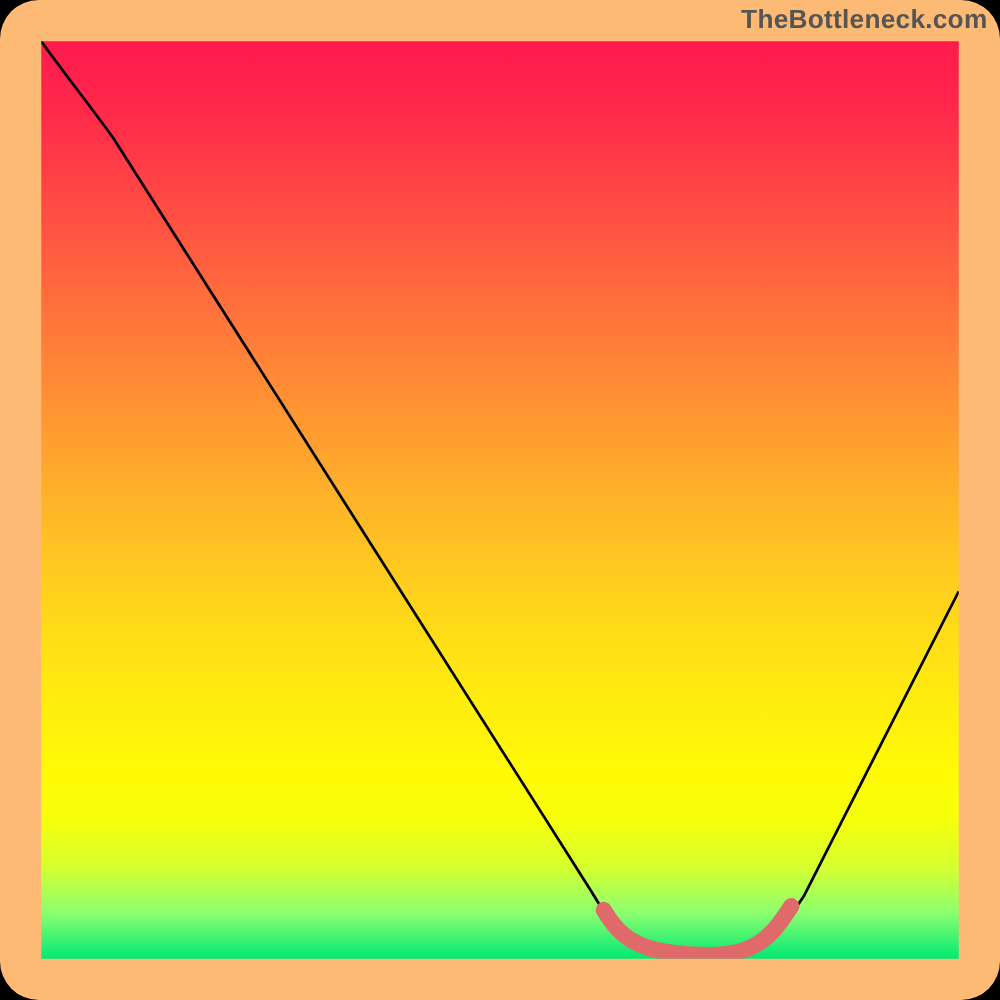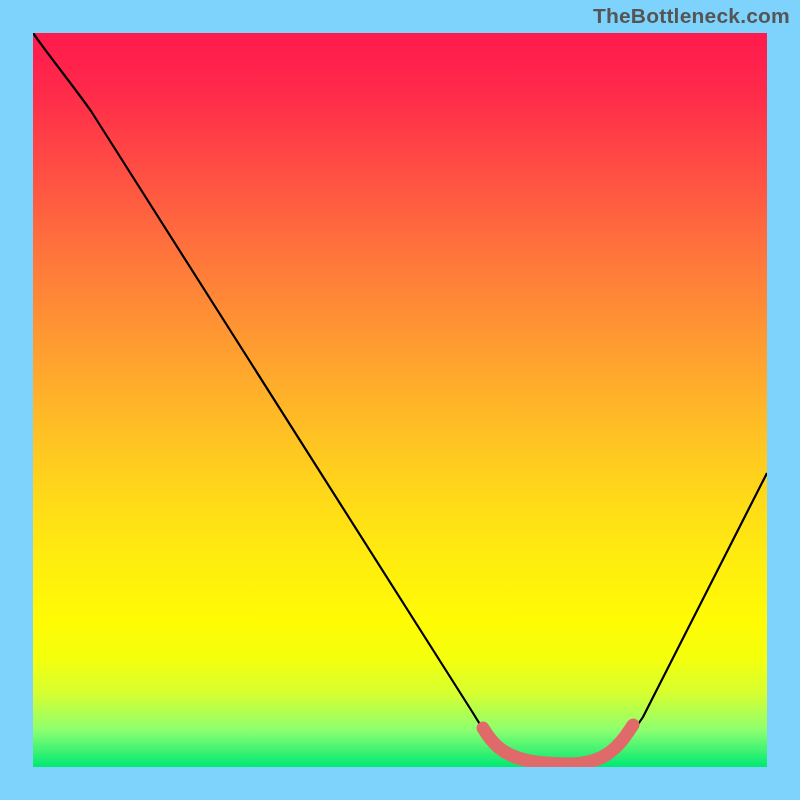--- a/index.html
+++ b/index.html
@@ -8,21 +8,22 @@
     background: #000;
     width: 800px;
     height: 800px;
     overflow: hidden;
     font-family: Arial, Helvetica, sans-serif;
   }
   .chart-container {
     position: relative;
     width: 800px;
     height: 800px;
-    background: #7dd3fc;
+    background: #fdba74;
+    border-radius: 31px;
   }
   .watermark {
     position: absolute;
     top: 4px;
     right: 10px;
     color: #555;
     font-size: 21px;
     font-weight: 600;
     letter-spacing: 0.2px;
     z-index: 3;

